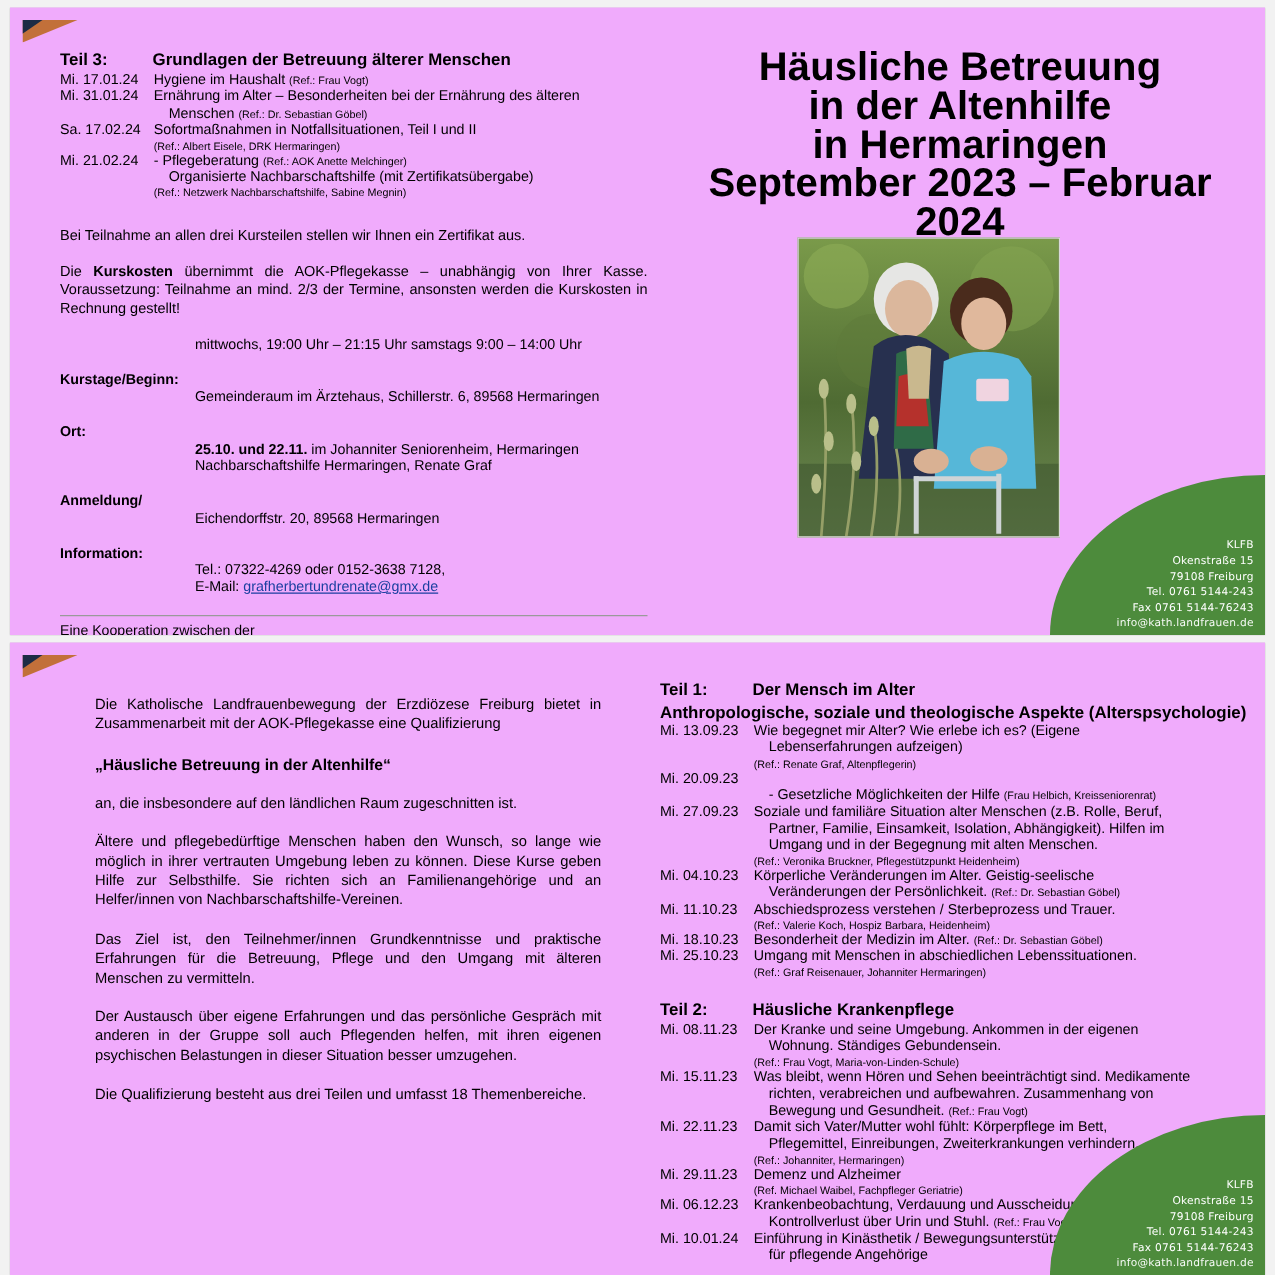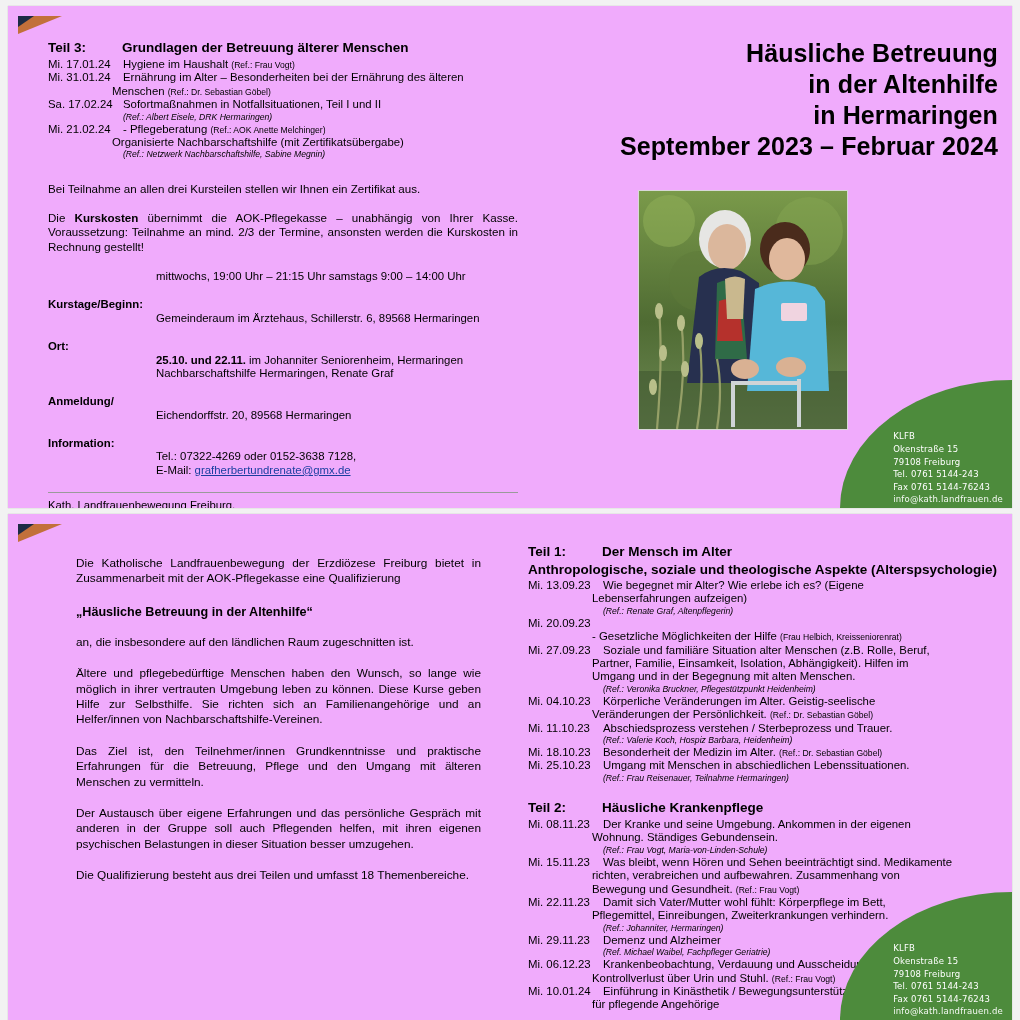--- a/index.html
+++ b/index.html
@@ -39,42 +39,42 @@
   .green-badge{
     position:absolute;right:0;bottom:0;
     width:172px;height:128px;
     background:#4d8b3c;
     border-top-left-radius:175px 130px;
     color:#ffffff;
     overflow:hidden;
   }
   .green-badge .lines{
     position:absolute;right:9px;bottom:2px;
-    text-align:left;
+    text-align:right;
     font-size:8.5px;line-height:12.6px;
     letter-spacing:.2px;
     white-space:nowrap;
     font-family:"DejaVu Sans", sans-serif;
   }
   .green-badge .lines div{display:block;}
   .green-badge .lines .clipped{opacity:.95;}
 
   
   .col-left1{position:absolute;left:40px;top:34px;width:470px;}
   .col-right1{position:absolute;left:530px;top:32px;width:460px;}
 
   .sect-head{font-size:13.5px;font-weight:bold;margin-bottom:3px;}
   .sect-head .lbl{display:inline-block;width:74px;}
 
   .row{display:flex;font-size:11.4px;line-height:13.4px;}
   .row .date{width:75px;flex:0 0 75px;white-space:nowrap;}
   .row .desc{flex:1;}
   .ref{font-size:8.6px;line-height:11px;}
-  .cont{margin-left:64px;font-size:11.4px;line-height:13.4px;}
-  .cont-ref{margin-left:75px;font-size:8.6px;line-height:11px;font-style:italic;}
+  .cont{margin-left:87px;font-size:11.4px;line-height:13.4px;}
+  .cont-ref{margin-left:75px;font-size:8.6px;line-height:11px;}
 
   .para{font-size:11.6px;line-height:14.5px;text-align:justify;margin-top:14px;}
   .para.first{margin-top:22px;}
   .para b{font-weight:bold;}
 
   .kv{display:flex;font-size:11.4px;line-height:13.6px;}
   .kv .k{width:108px;flex:0 0 108px;font-weight:bold;margin-top:28px;}
   .kv .v{flex:1;}
   .kv-cont{margin-left:108px;font-size:11.4px;line-height:13.6px;}
   .mail{color:#1a3fa0;text-decoration:underline;}
@@ -91,21 +91,21 @@
   .nbh-logo{position:absolute;left:42px;top:2px;width:130px;height:82px;}
 
   
   .aok-logo{
     position:absolute;left:258px;top:0px;width:152px;height:84px;
     background:#2e9e4f;
     display:flex;align-items:center;justify-content:center;
   }
 
   .title1{
-    font-size:25px;line-height:31px;font-weight:bold;text-align:right;
+    font-size:32px;line-height:31px;font-weight:bold;text-align:center;
     letter-spacing:.1px;
   }
   .title1 .w{display:block;}
   .photo{
     position:absolute;left:100px;top:152px;width:208px;height:238px;
     border:1px solid #d8d8d8;overflow:hidden;background:#6a7f4a;
   }
   .cap1{position:absolute;left:0;top:402px;width:420px;text-align:center;
         font-size:13px;line-height:17px;font-weight:bold;}
   .cap1 .und{font-weight:normal;font-size:11.5px;}
@@ -181,20 +181,21 @@
         <div class="v">Eichendorffstr. 20, 89568 Hermaringen</div>
       </div>
       <div class="kv-cont">Tel.: 07322-4269 oder 0152-3638 7128,</div>
       <div class="kv-cont"><span>E-Mail: </span><span class="mail">grafherbertundrenate@gmx.de</span></div>
     </div>
 
     <hr class="hr">
 
     <div style="position:relative;height:150px;">
       <div class="coop">
+        <div>Eine Kooperation zwischen der</div>
         <div>Kath. Landfrauenbewegung Freiburg,</div>
         <div class="small">Nachbarschaftshilfe Hermaringen</div>
       </div>
       <div class="aok-label">AOK Pflegekasse</div>
 
       <div class="logos">
 
         <svg class="nbh-logo" viewBox="0 0 130 82">
           <polygon points="4,36 40,6 40,76 4,76" fill="#8fd6f2" stroke="#3a3a3a" stroke-width="1.2"></polygon>
           <rect x="40" y="22" width="52" height="54" fill="#8fd6f2" stroke="#3a3a3a" stroke-width="1.2"></rect>
@@ -357,21 +358,21 @@
 
     <div class="row">
       <div class="date">Mi. 18.10.23</div>
       <div class="desc"><span>Besonderheit der Medizin im Alter. </span><span class="ref">(Ref.: Dr. Sebastian Göbel)</span></div>
     </div>
 
     <div class="row">
       <div class="date">Mi. 25.10.23</div>
       <div class="desc">Umgang mit Menschen in abschiedlichen Lebenssituationen.</div>
     </div>
-    <div class="cont-ref">(Ref.: Frau Reisenauer, Teilnahme Hermaringen)</div>
+    <div class="cont-ref">(Ref.: Graf Reisenauer, Johanniter Hermaringen)</div>
 
     <div class="sect-head" style="margin-top:16px;">
       <span class="lbl">Teil 2:</span><span>Häusliche Krankenpflege</span>
     </div>
 
     <div class="row">
       <div class="date">Mi. 08.11.23</div>
       <div class="desc">Der Kranke und seine Umgebung. Ankommen in der eigenen</div>
     </div>
     <div class="cont">Wohnung. Ständiges Gebundensein.</div>

